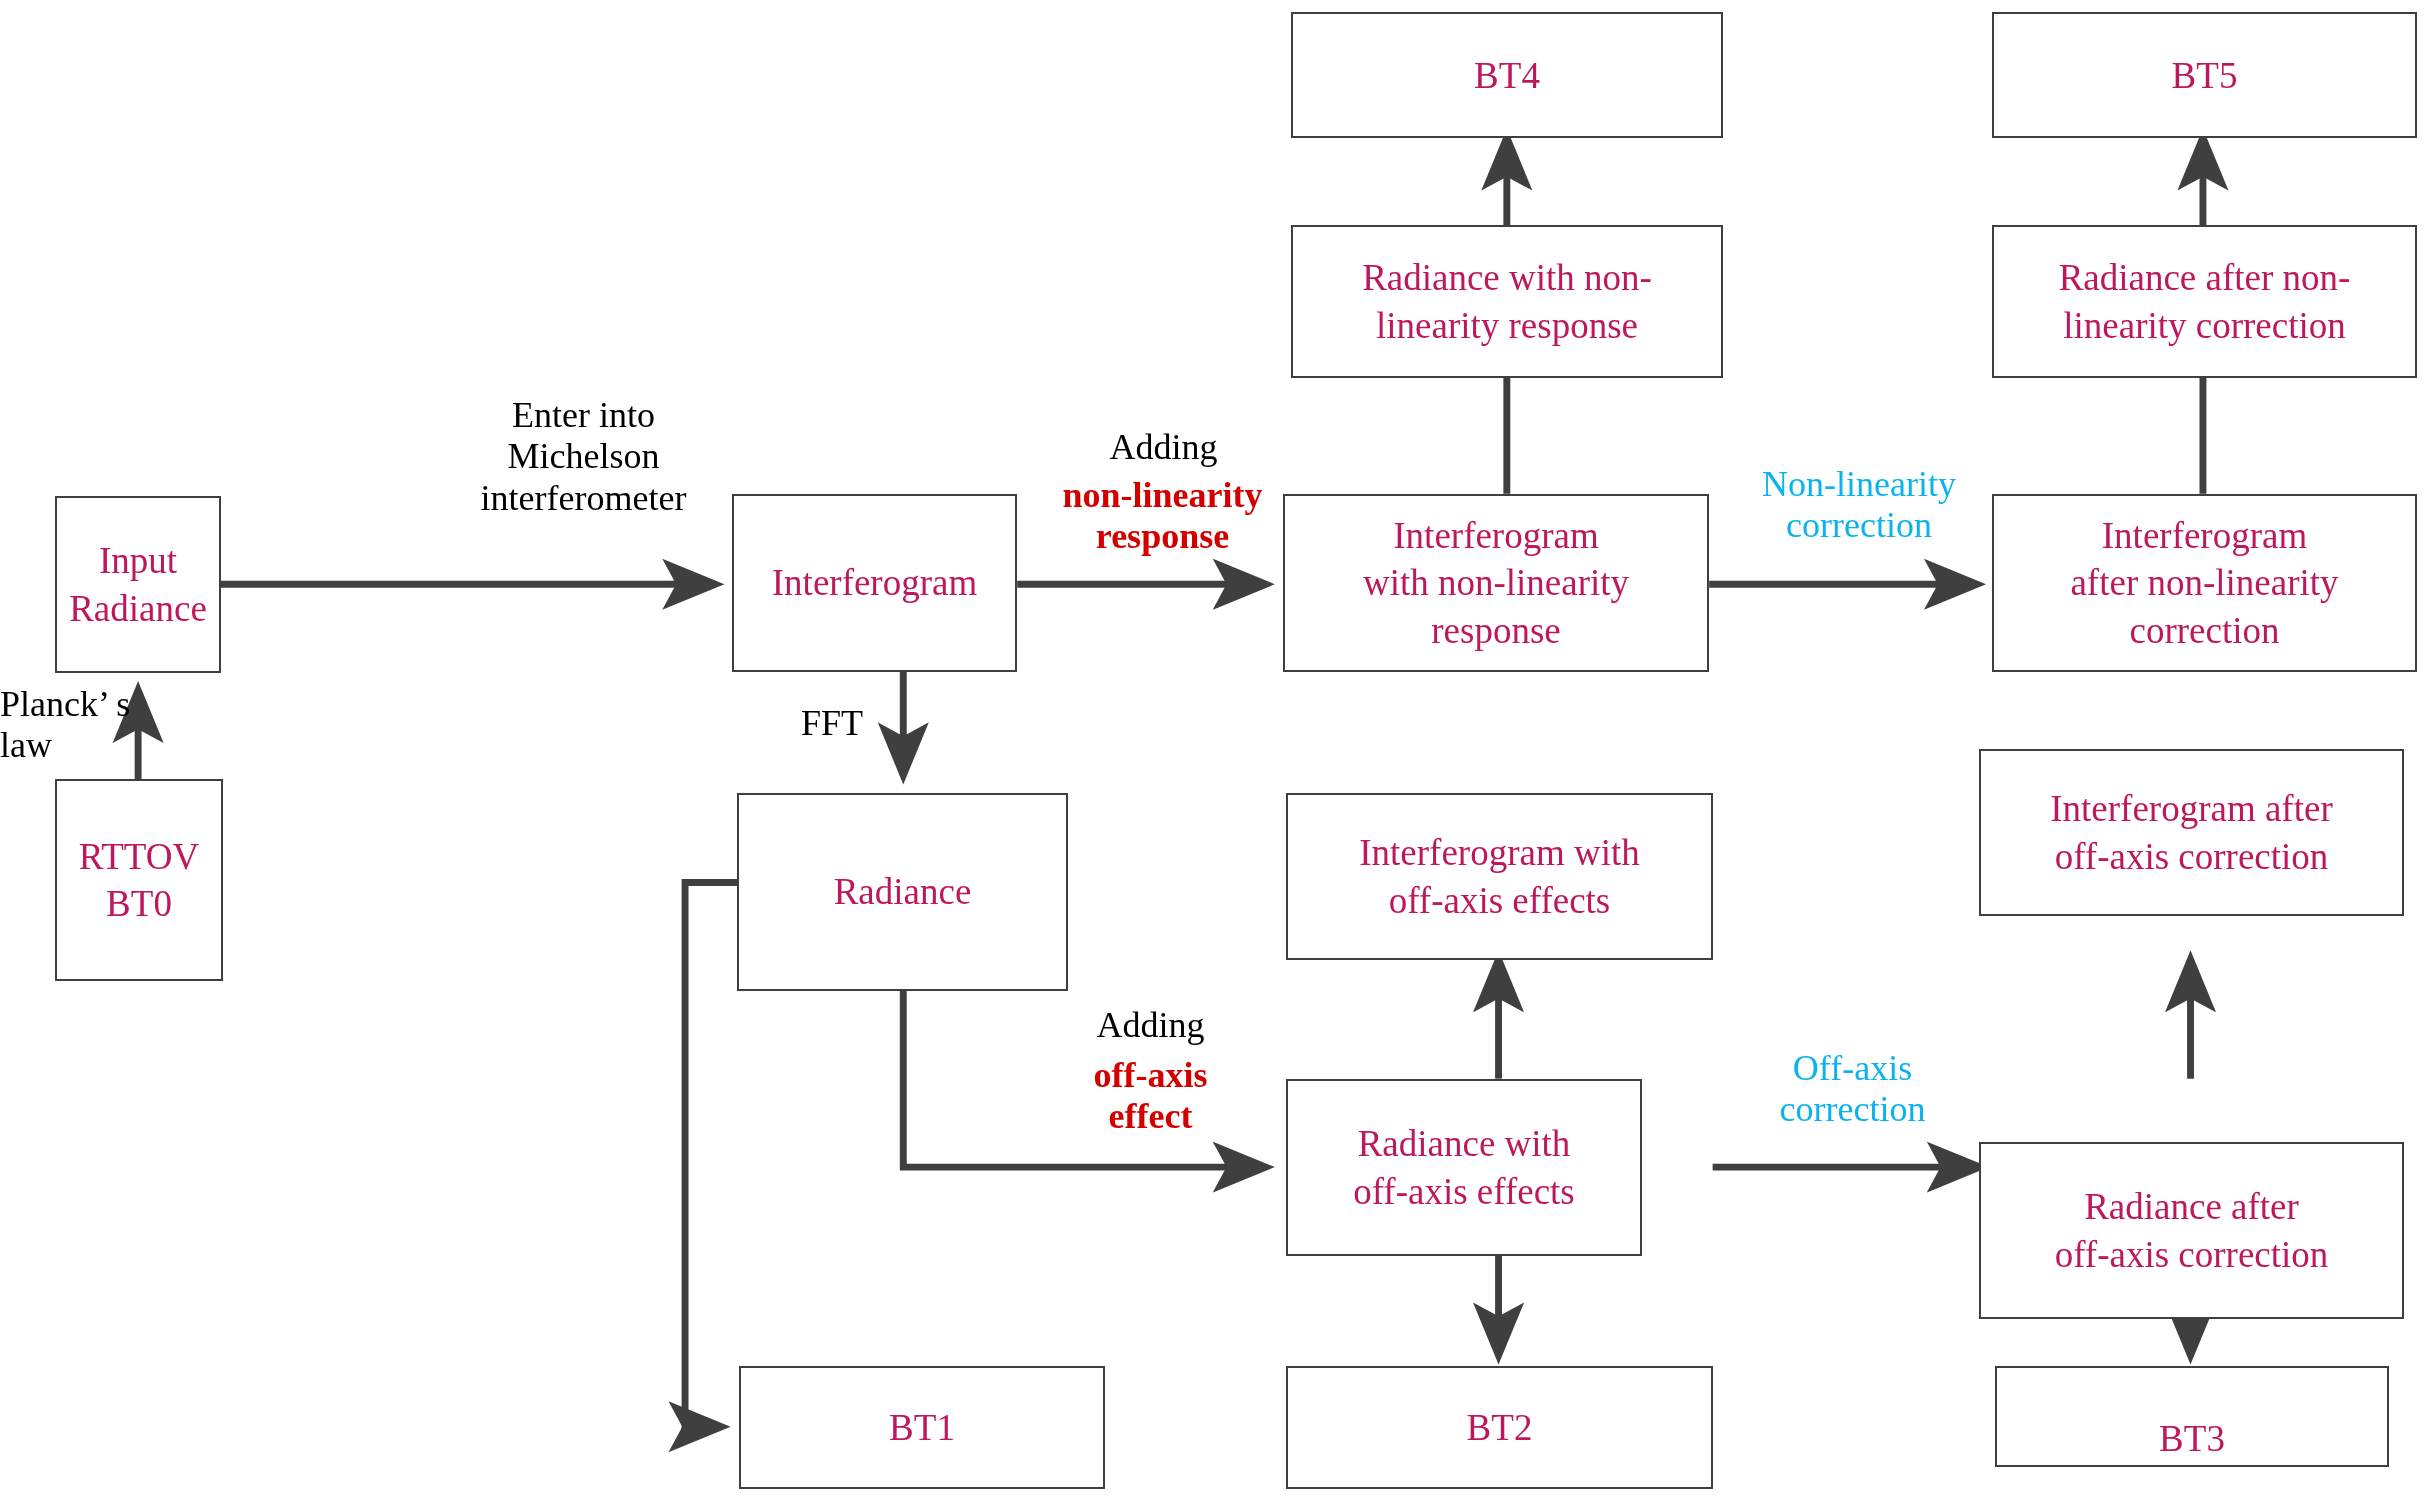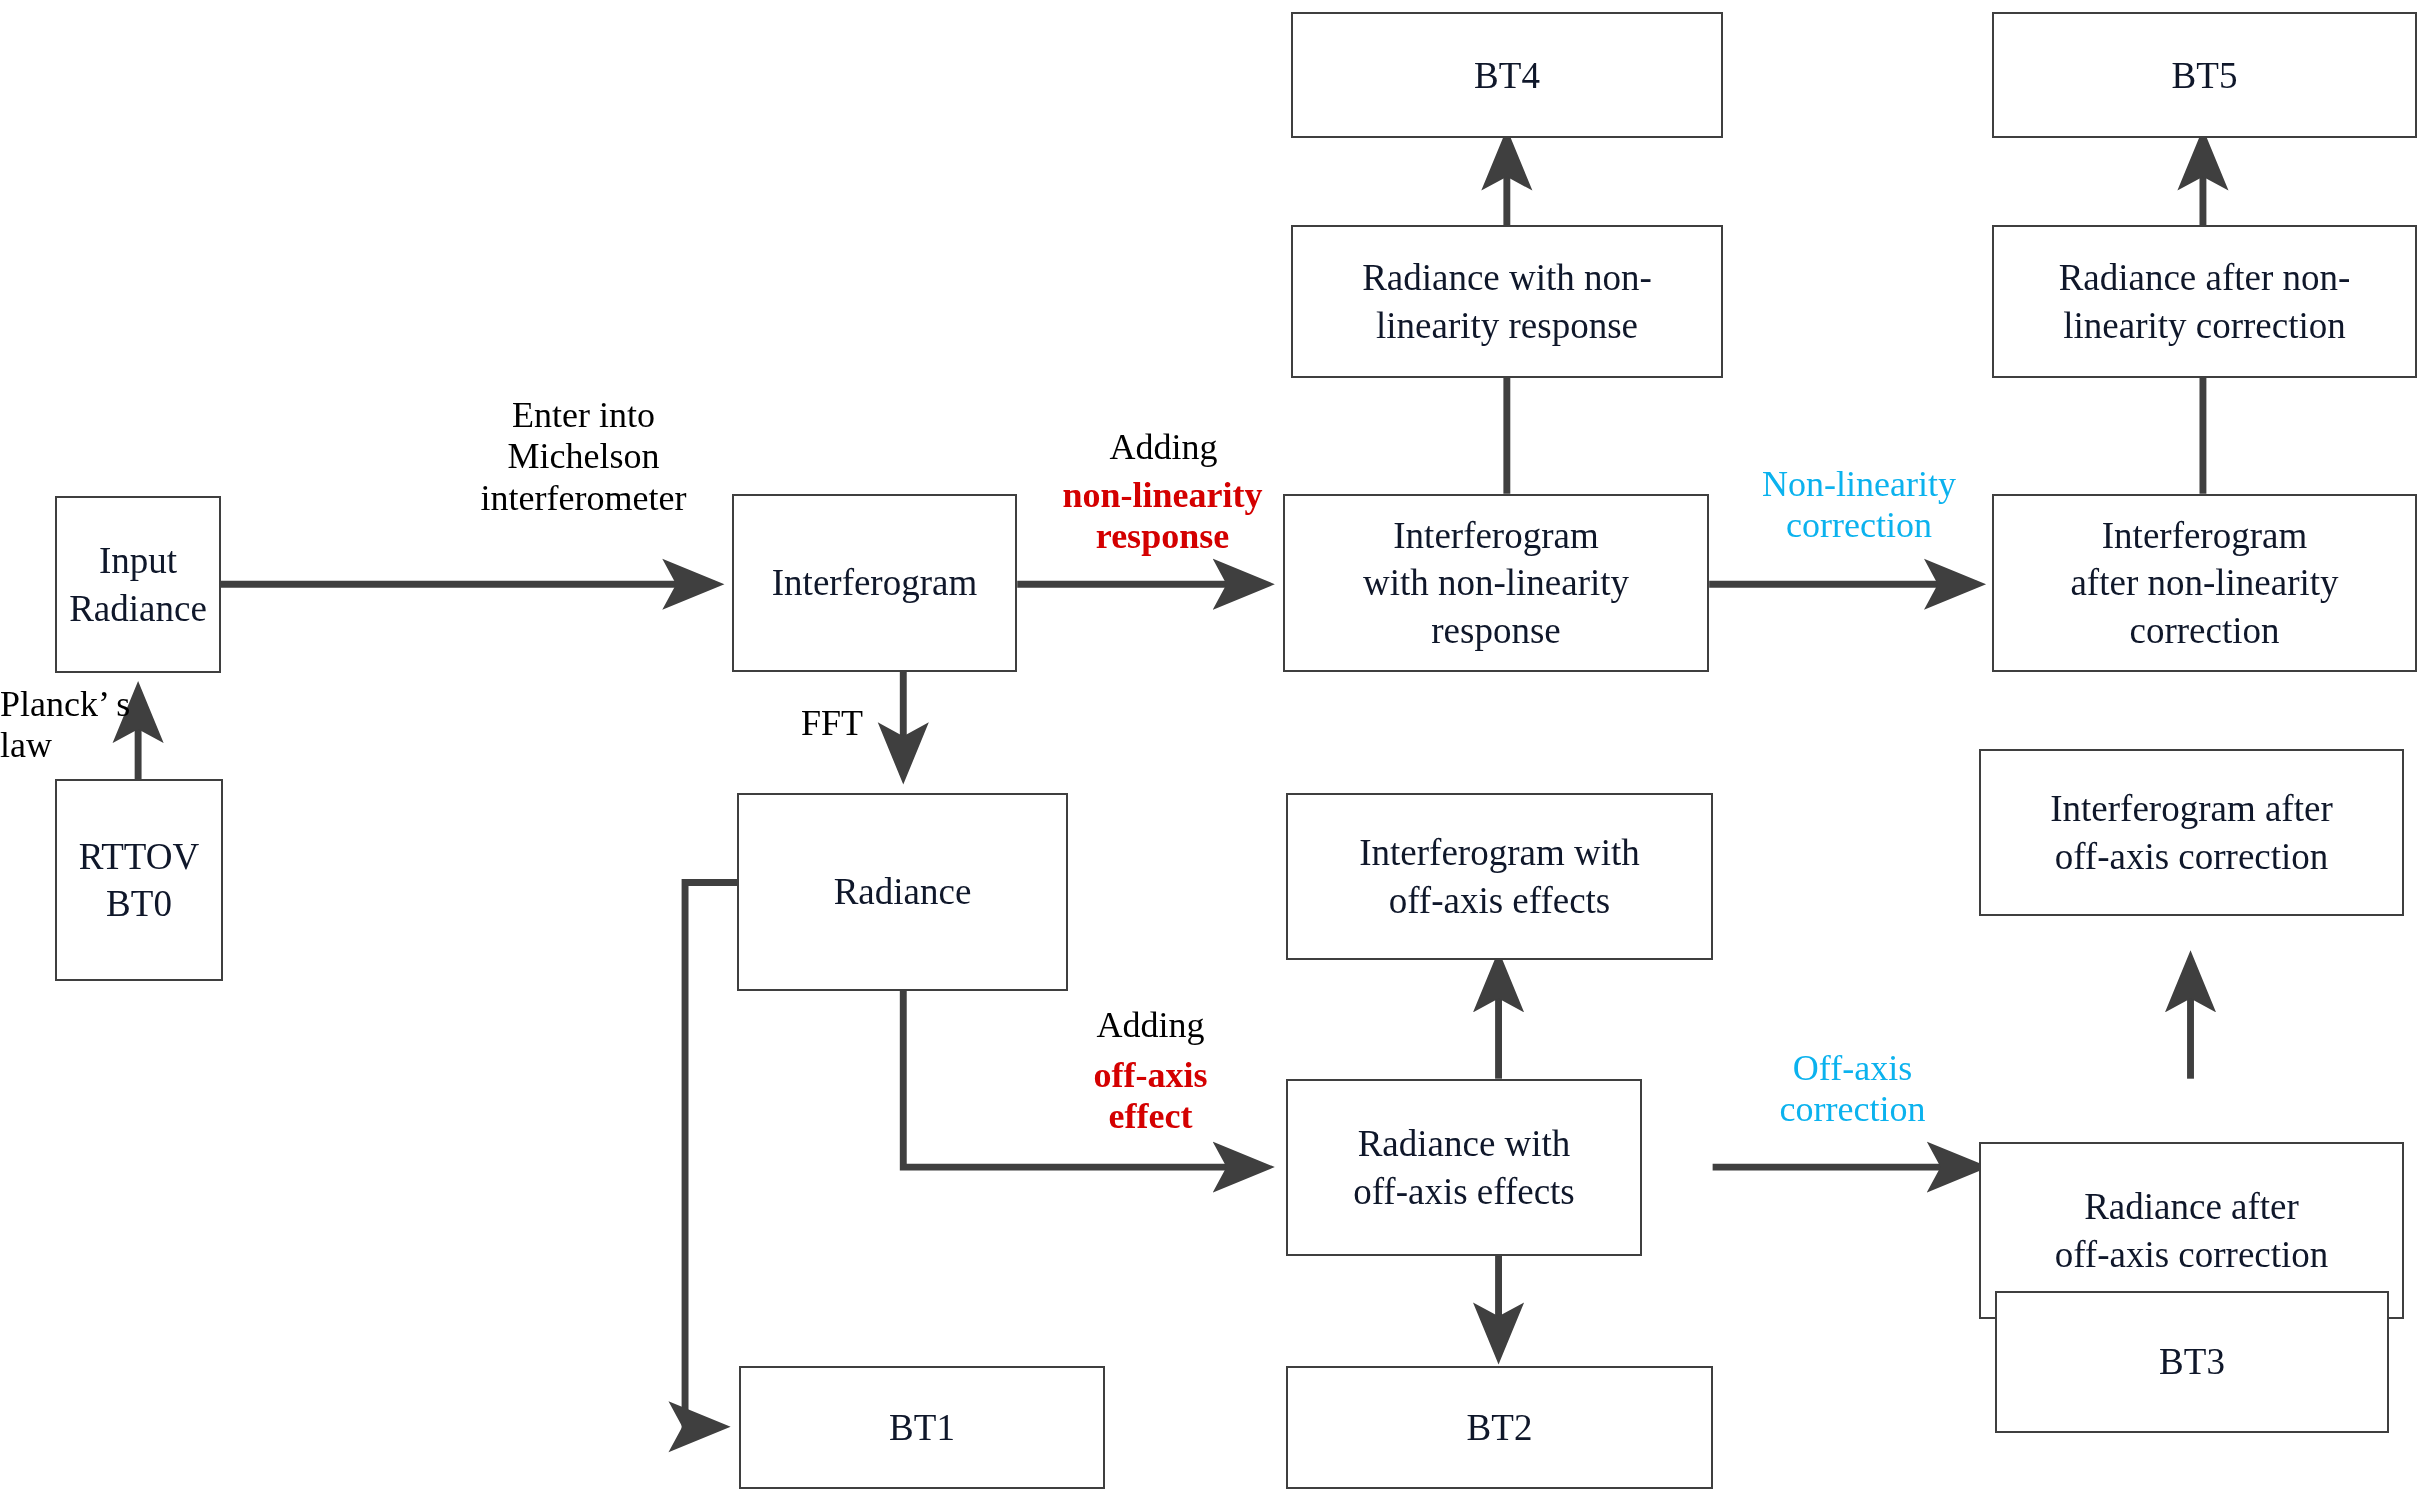--- a/index.html
+++ b/index.html
@@ -17,21 +17,21 @@
   }
   .node {
     position: absolute;
     box-sizing: border-box;
     border: 2.1px solid #3f3f3f;
     background: #ffffff;
     display: flex;
     align-items: center;
     justify-content: center;
     text-align: center;
-    color: #0f172a;
+    color: #be185d;
     font-size: 37px;
     line-height: 1.28;
     padding: 2.8px 7px;
     z-index: 3;
   }
   .node span { display: block; width: 100%; }
   .edge-label {
     position: absolute;
     text-align: center;
     color: #000000;
@@ -153,21 +153,21 @@
   <div class="node" style="left:1979px; top:1142px; width:425px; height:177px;">
     <span>Radiance after<br>off-axis correction</span>
   </div>
 
   <div class="node" style="left:739px; top:1366px; width:366px; height:123px;">
     <span>BT1</span>
   </div>
   <div class="node" style="left:1286px; top:1366px; width:427px; height:123px;">
     <span>BT2</span>
   </div>
-  <div class="node" style="left:1995px; top:1291px; width:394px; height:142px;">
+  <div class="node" style="left:1995px; top:1366px; width:394px; height:101px;align-items:flex-end;">
     <span>BT3</span>
   </div>
 
   <div class="edge-label" style="left:0px; top:684px; width:207px; text-align:left;">Planck’ s<br>law</div>
 
   <div class="edge-label" style="left:421px; top:395px; width:325px; text-align:center;">Enter into<br>Michelson<br>interferometer</div>
 
   <div class="edge-label" style="left:780px; top:703px; width:104px; text-align:center;">FFT</div>
 
   <div class="edge-label" style="left:1036px; top:427px; width:255px; text-align:center;">Adding</div>

